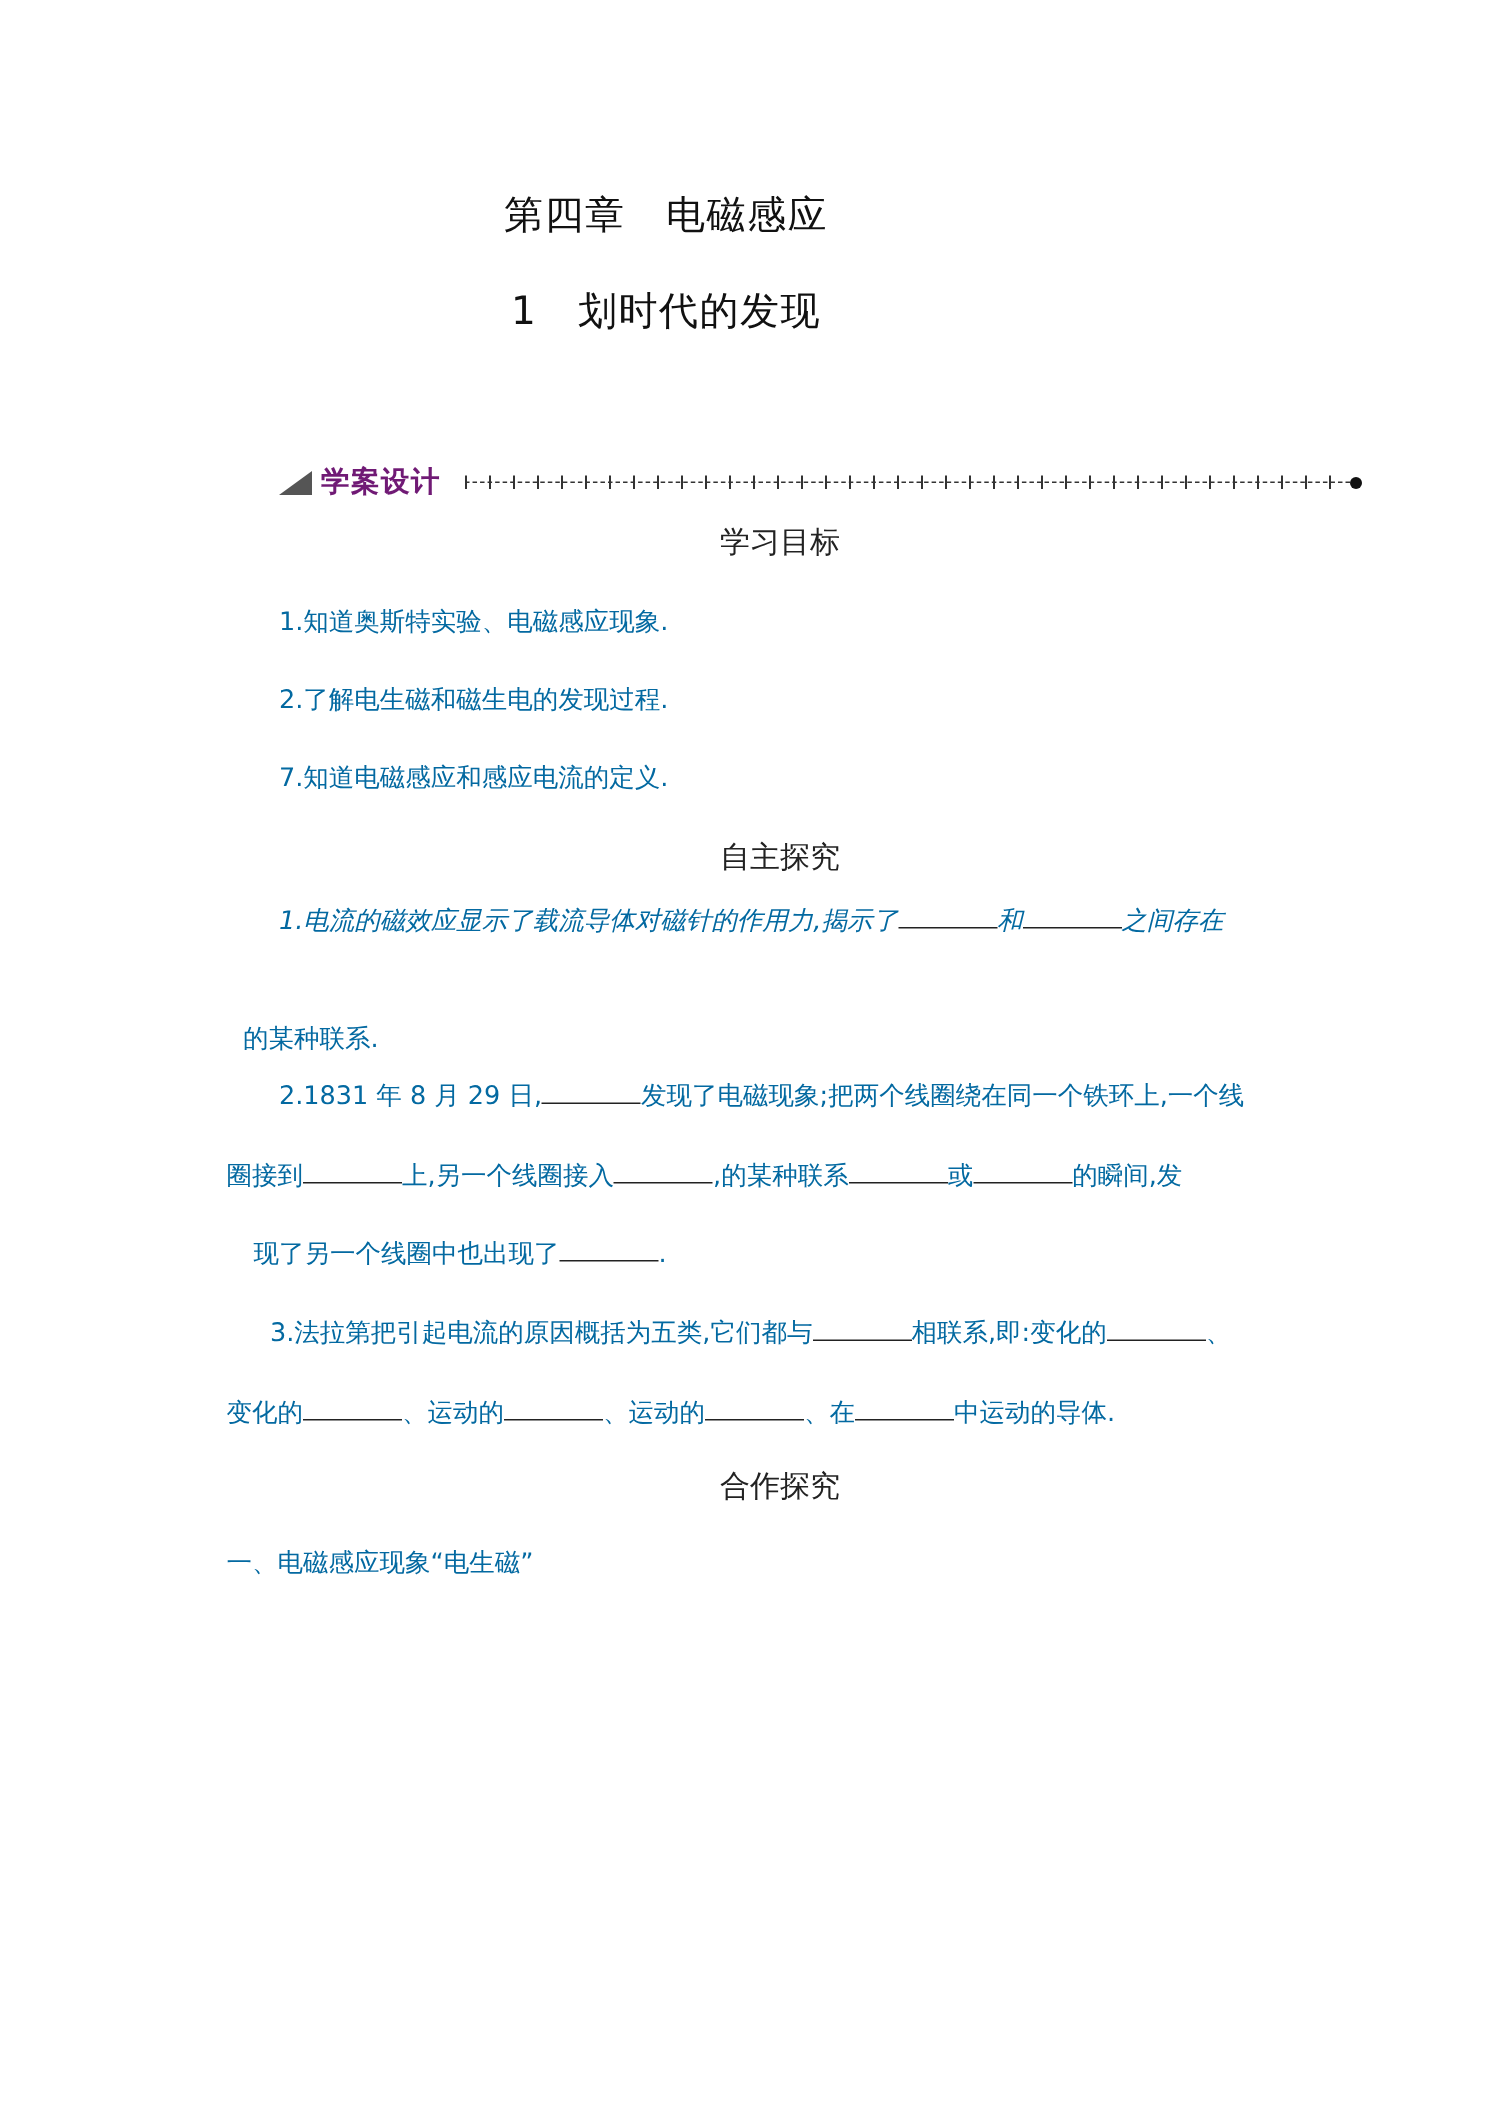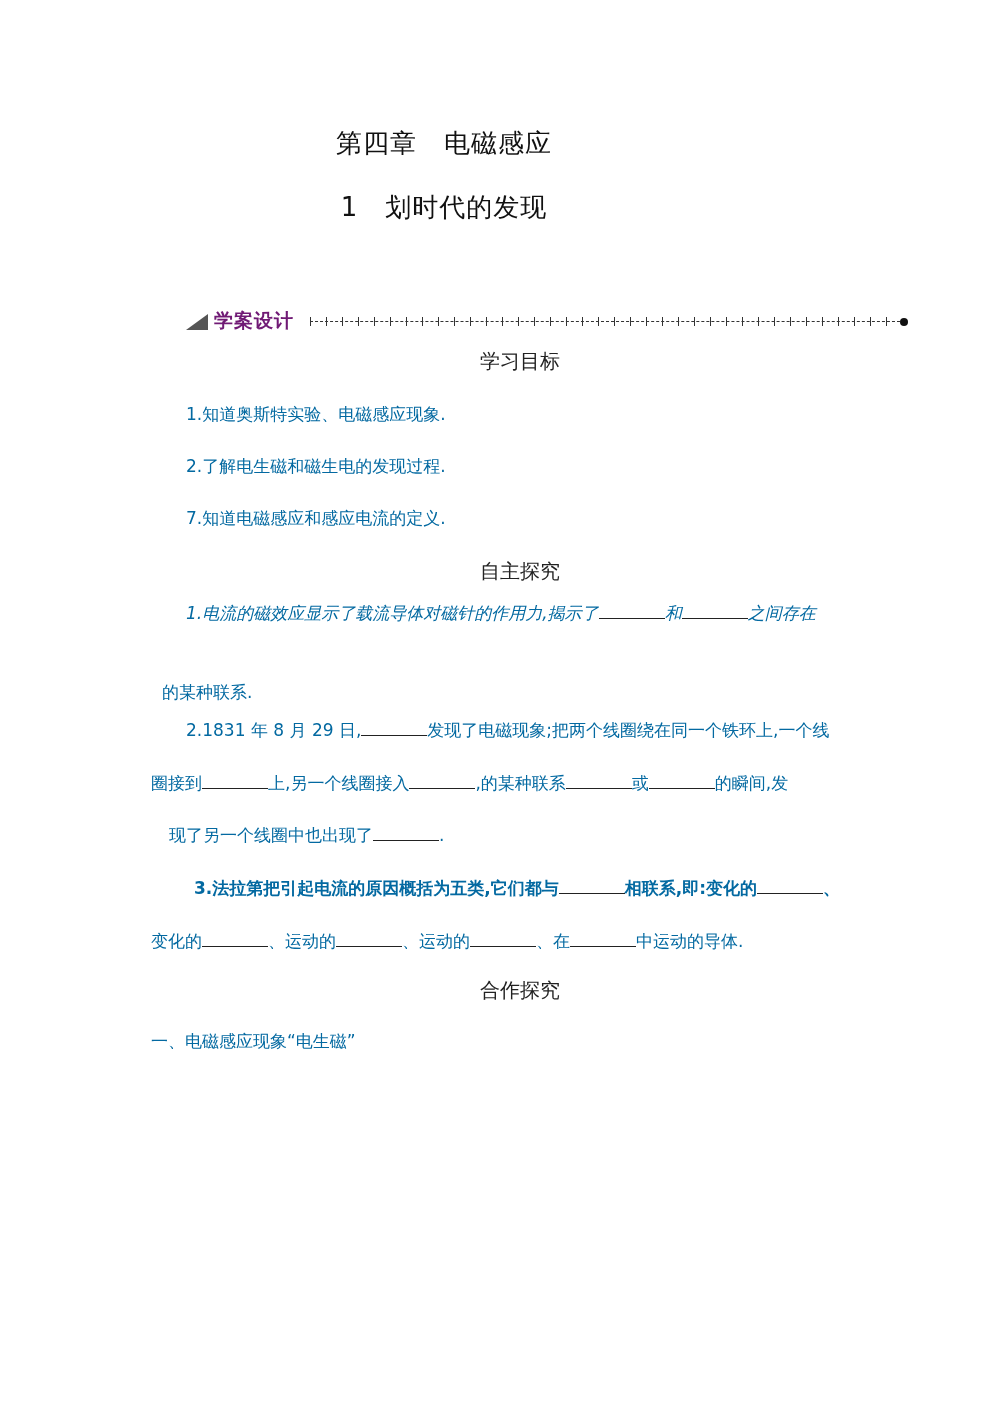--- a/index.html
+++ b/index.html
@@ -71,21 +71,21 @@
 <div class="abs line" style="left:186px; top:717px;">
   <span>2.1831 年 8 月 29 日,</span><span class="blank"></span><span>发现了电磁现象;把两个线圈绕在同一个铁环上,一个线</span>
 </div>
 <div class="abs line" style="left:151px; top:770px;">
   <span>圈接到</span><span class="blank"></span><span>上,另一个线圈接入</span><span class="blank"></span><span>,的某种联系</span><span class="blank"></span><span>或</span><span class="blank"></span><span>的瞬间,发</span>
 </div>
 <div class="abs line" style="left:169px; top:822px;">
   <span>现了另一个线圈中也出现了</span><span class="blank"></span><span>.</span>
 </div>
 
-<div class="abs line" style="left:194px; top:875px;font-weight:bold;">
+<div class="abs line" style="left:180px; top:875px;">
   <span>3.法拉第把引起电流的原因概括为五类,它们都与</span><span class="blank"></span><span>相联系,即:变化的</span><span class="blank"></span><span>、</span>
 </div>
 <div class="abs line" style="left:151px; top:928px;">
   <span>变化的</span><span class="blank"></span><span>、运动的</span><span class="blank"></span><span>、运动的</span><span class="blank"></span><span>、在</span><span class="blank"></span><span>中运动的导体.</span>
 </div>
 
 <div class="abs sub" style="top:977px;">合作探究</div>
 <div class="abs line" style="left:151px; top:1030px;">一、电磁感应现象“电生磁”</div>
 
 </body></html>

